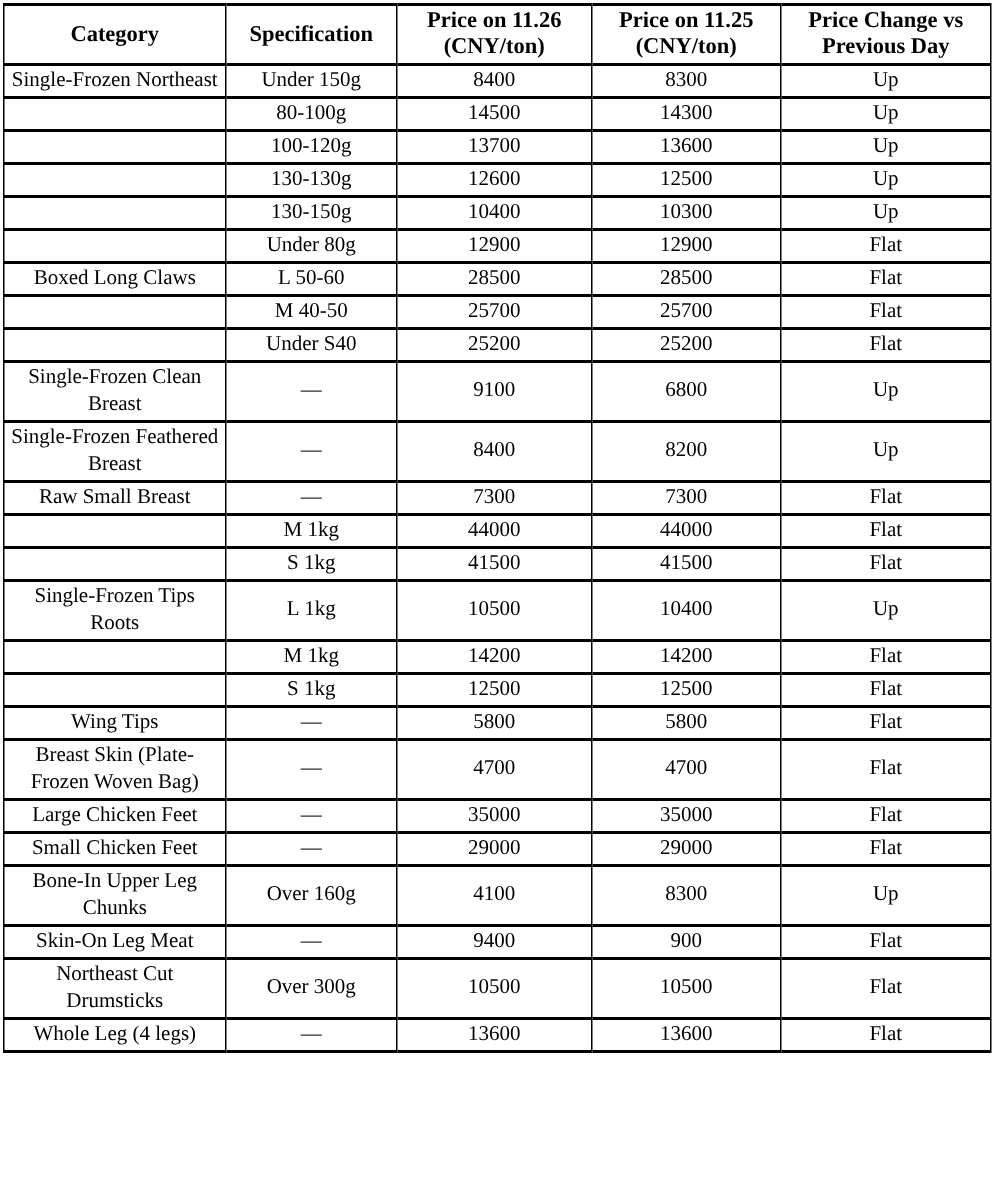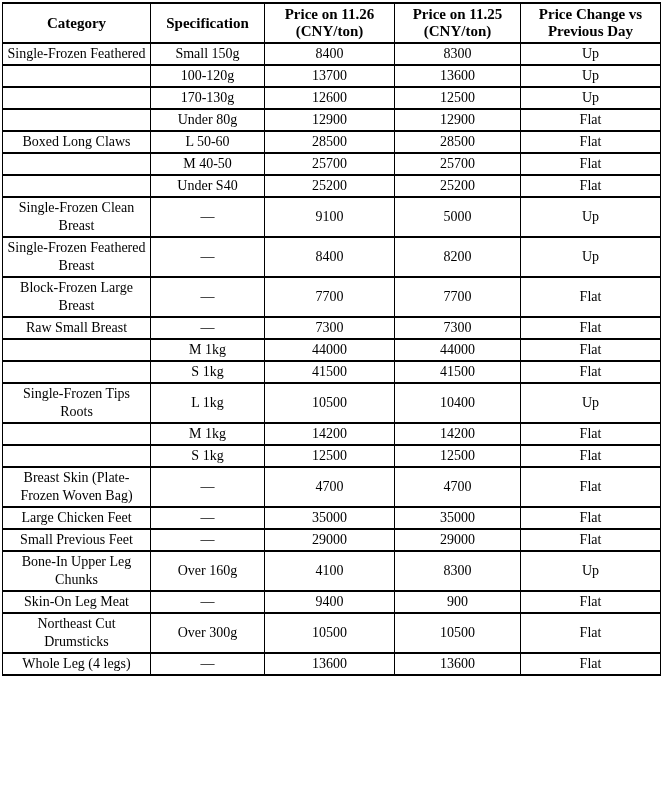--- a/index.html
+++ b/index.html
@@ -58,38 +58,52 @@
           <th>Price on 11.26
 (CNY/ton)</th>
           <th>Price on 11.25
 (CNY/ton)</th>
           <th>Price Change vs
 Previous Day</th>
         </tr>
     </thead>
     <tbody>
         <tr>
-          <td class="col-category">Single-Frozen Feathered</td>
-          <td class="col-spec">Small 150g</td>
+          <td class="col-category">Single-Frozen Northeast</td>
+          <td class="col-spec">Under 150g</td>
           <td class="col-price_1126">8400</td>
           <td class="col-price_1125">8300</td>
+          <td class="col-change">Up</td>
+        </tr>
+        <tr>
+          <td class="col-category"></td>
+          <td class="col-spec">80-100g</td>
+          <td class="col-price_1126">14500</td>
+          <td class="col-price_1125">14300</td>
           <td class="col-change">Up</td>
         </tr>
         <tr>
           <td class="col-category"></td>
           <td class="col-spec">100-120g</td>
           <td class="col-price_1126">13700</td>
           <td class="col-price_1125">13600</td>
           <td class="col-change">Up</td>
         </tr>
         <tr>
           <td class="col-category"></td>
-          <td class="col-spec">170-130g</td>
+          <td class="col-spec">130-130g</td>
           <td class="col-price_1126">12600</td>
           <td class="col-price_1125">12500</td>
+          <td class="col-change">Up</td>
+        </tr>
+        <tr>
+          <td class="col-category"></td>
+          <td class="col-spec">130-150g</td>
+          <td class="col-price_1126">10400</td>
+          <td class="col-price_1125">10300</td>
           <td class="col-change">Up</td>
         </tr>
         <tr>
           <td class="col-category"></td>
           <td class="col-spec">Under 80g</td>
           <td class="col-price_1126">12900</td>
           <td class="col-price_1125">12900</td>
           <td class="col-change">Flat</td>
         </tr>
         <tr>
@@ -110,36 +124,29 @@
           <td class="col-category"></td>
           <td class="col-spec">Under S40</td>
           <td class="col-price_1126">25200</td>
           <td class="col-price_1125">25200</td>
           <td class="col-change">Flat</td>
         </tr>
         <tr>
           <td class="col-category">Single-Frozen Clean Breast</td>
           <td class="col-spec">—</td>
           <td class="col-price_1126">9100</td>
-          <td class="col-price_1125">5000</td>
+          <td class="col-price_1125">6800</td>
           <td class="col-change">Up</td>
         </tr>
         <tr>
           <td class="col-category">Single-Frozen Feathered Breast</td>
           <td class="col-spec">—</td>
           <td class="col-price_1126">8400</td>
           <td class="col-price_1125">8200</td>
           <td class="col-change">Up</td>
-        </tr>
-        <tr>
-          <td class="col-category">Block-Frozen Large Breast</td>
-          <td class="col-spec">—</td>
-          <td class="col-price_1126">7700</td>
-          <td class="col-price_1125">7700</td>
-          <td class="col-change">Flat</td>
         </tr>
         <tr>
           <td class="col-category">Raw Small Breast</td>
           <td class="col-spec">—</td>
           <td class="col-price_1126">7300</td>
           <td class="col-price_1125">7300</td>
           <td class="col-change">Flat</td>
         </tr>
         <tr>
           <td class="col-category"></td>
@@ -170,35 +177,42 @@
           <td class="col-change">Flat</td>
         </tr>
         <tr>
           <td class="col-category"></td>
           <td class="col-spec">S 1kg</td>
           <td class="col-price_1126">12500</td>
           <td class="col-price_1125">12500</td>
           <td class="col-change">Flat</td>
         </tr>
         <tr>
+          <td class="col-category">Wing Tips</td>
+          <td class="col-spec">—</td>
+          <td class="col-price_1126">5800</td>
+          <td class="col-price_1125">5800</td>
+          <td class="col-change">Flat</td>
+        </tr>
+        <tr>
           <td class="col-category">Breast Skin (Plate-Frozen Woven Bag)</td>
           <td class="col-spec">—</td>
           <td class="col-price_1126">4700</td>
           <td class="col-price_1125">4700</td>
           <td class="col-change">Flat</td>
         </tr>
         <tr>
           <td class="col-category">Large Chicken Feet</td>
           <td class="col-spec">—</td>
           <td class="col-price_1126">35000</td>
           <td class="col-price_1125">35000</td>
           <td class="col-change">Flat</td>
         </tr>
         <tr>
-          <td class="col-category">Small Previous Feet</td>
+          <td class="col-category">Small Chicken Feet</td>
           <td class="col-spec">—</td>
           <td class="col-price_1126">29000</td>
           <td class="col-price_1125">29000</td>
           <td class="col-change">Flat</td>
         </tr>
         <tr>
           <td class="col-category">Bone-In Upper Leg Chunks</td>
           <td class="col-spec">Over 160g</td>
           <td class="col-price_1126">4100</td>
           <td class="col-price_1125">8300</td>

